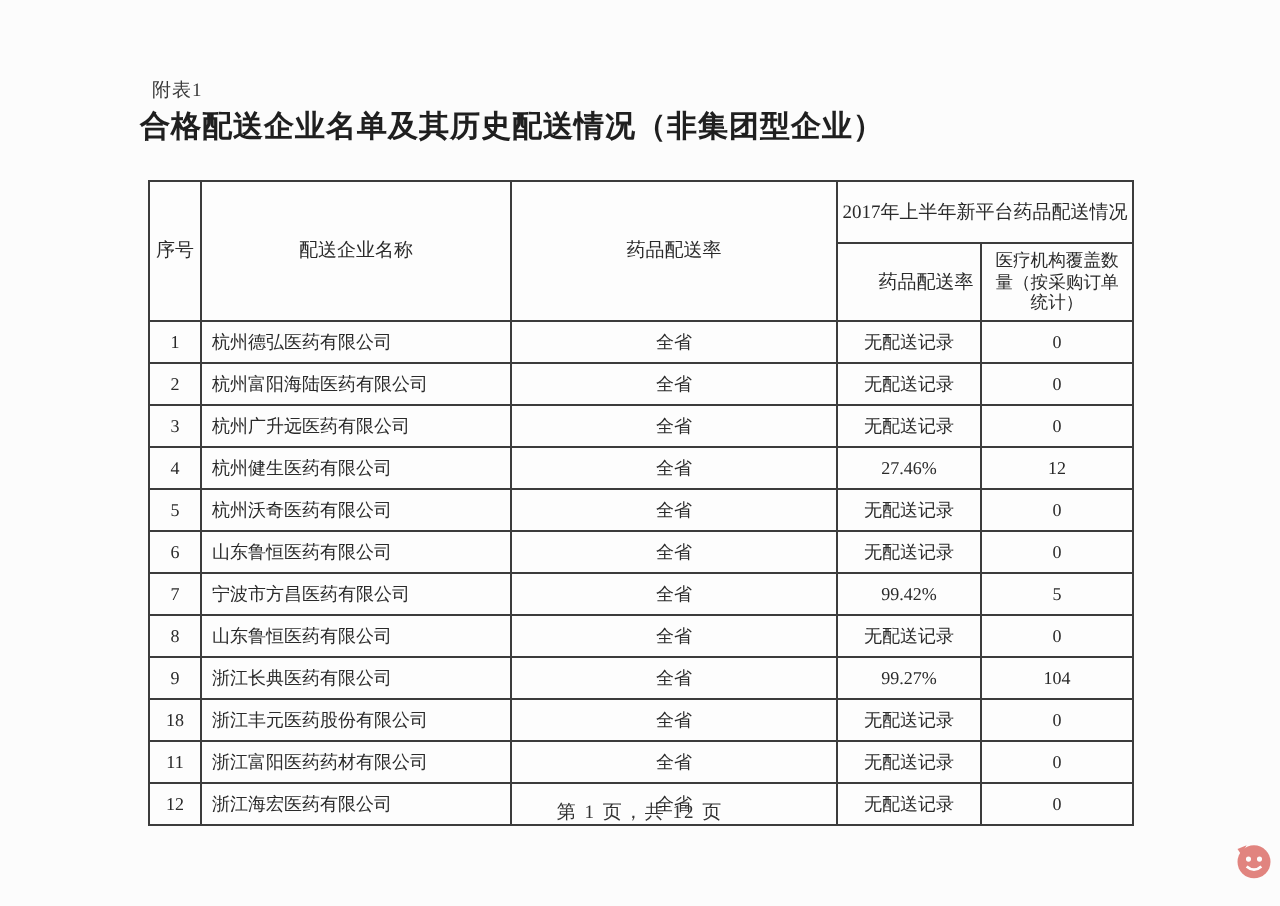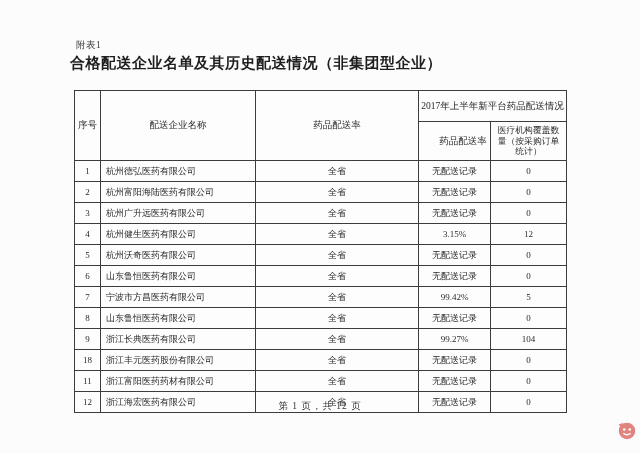--- a/index.html
+++ b/index.html
@@ -110,21 +110,21 @@
     <td class="l">杭州广升远医药有限公司</td>
     <td>全省</td>
     <td>无配送记录</td>
     <td>0</td>
   </tr>
 
   <tr>
     <td>4</td>
     <td class="l">杭州健生医药有限公司</td>
     <td>全省</td>
-    <td>3.15%</td>
+    <td>27.46%</td>
     <td>12</td>
   </tr>
 
   <tr>
     <td>5</td>
     <td class="l">杭州沃奇医药有限公司</td>
     <td>全省</td>
     <td>无配送记录</td>
     <td>0</td>
   </tr>

